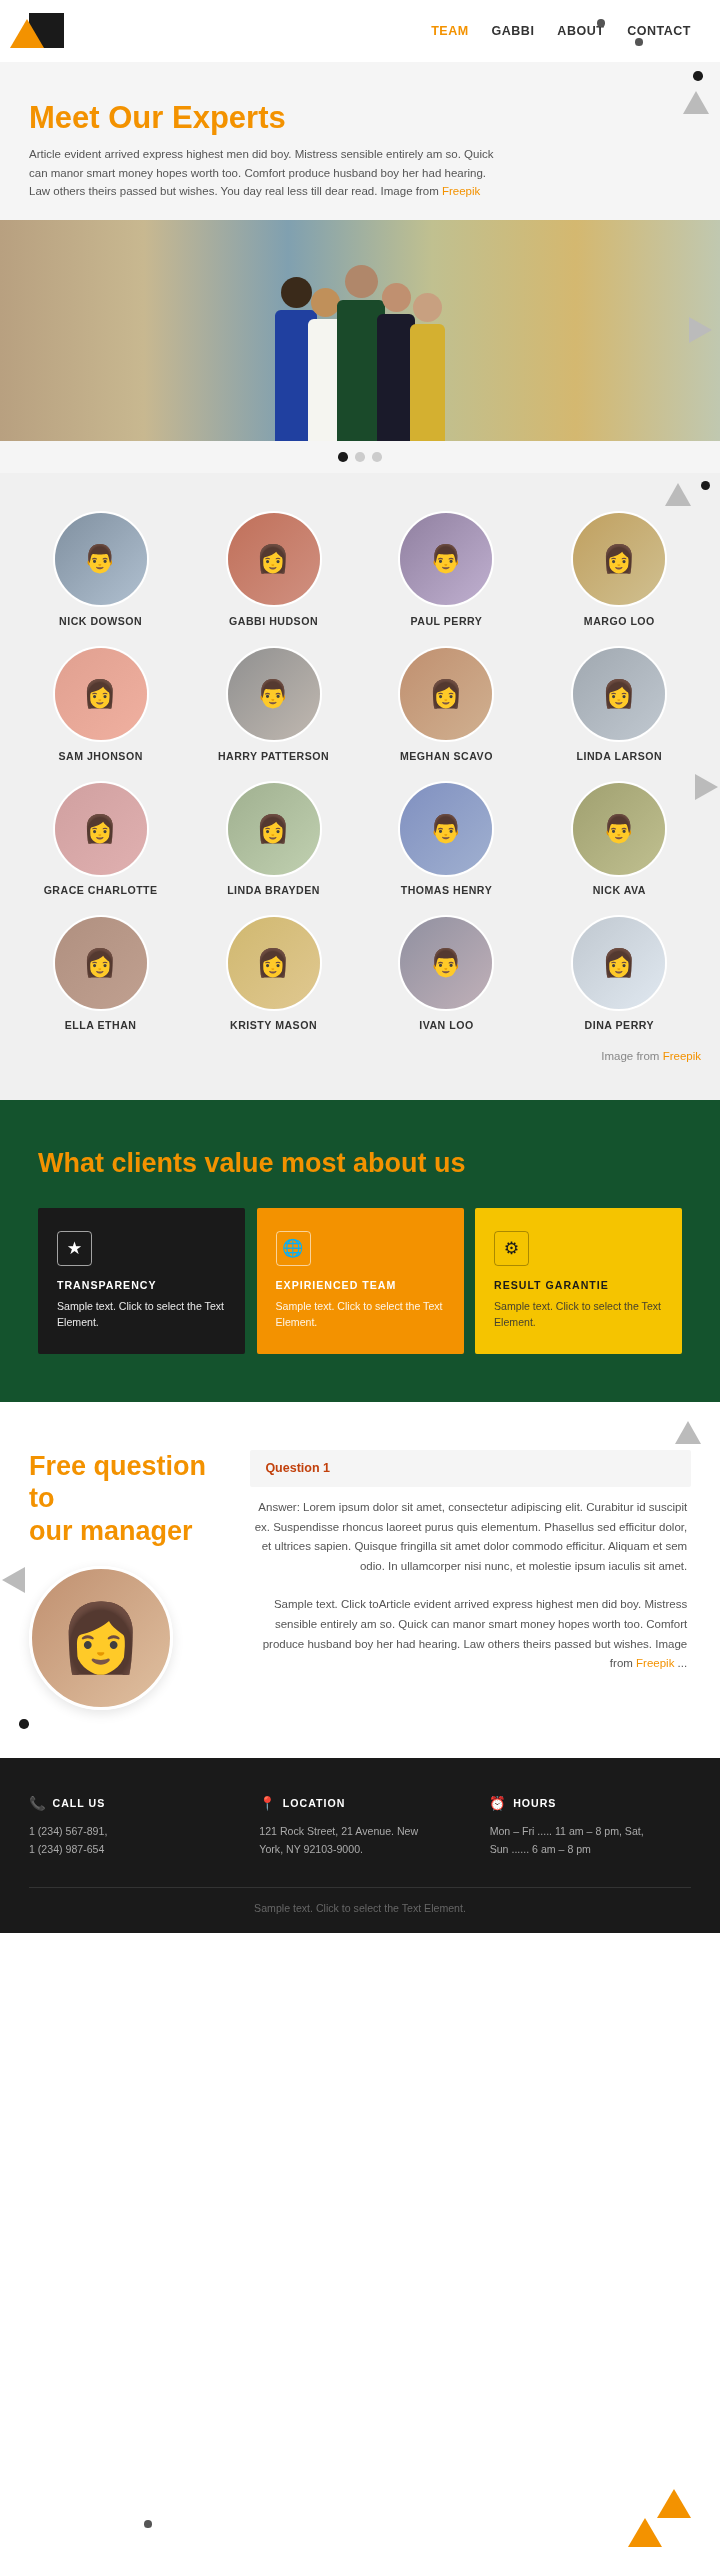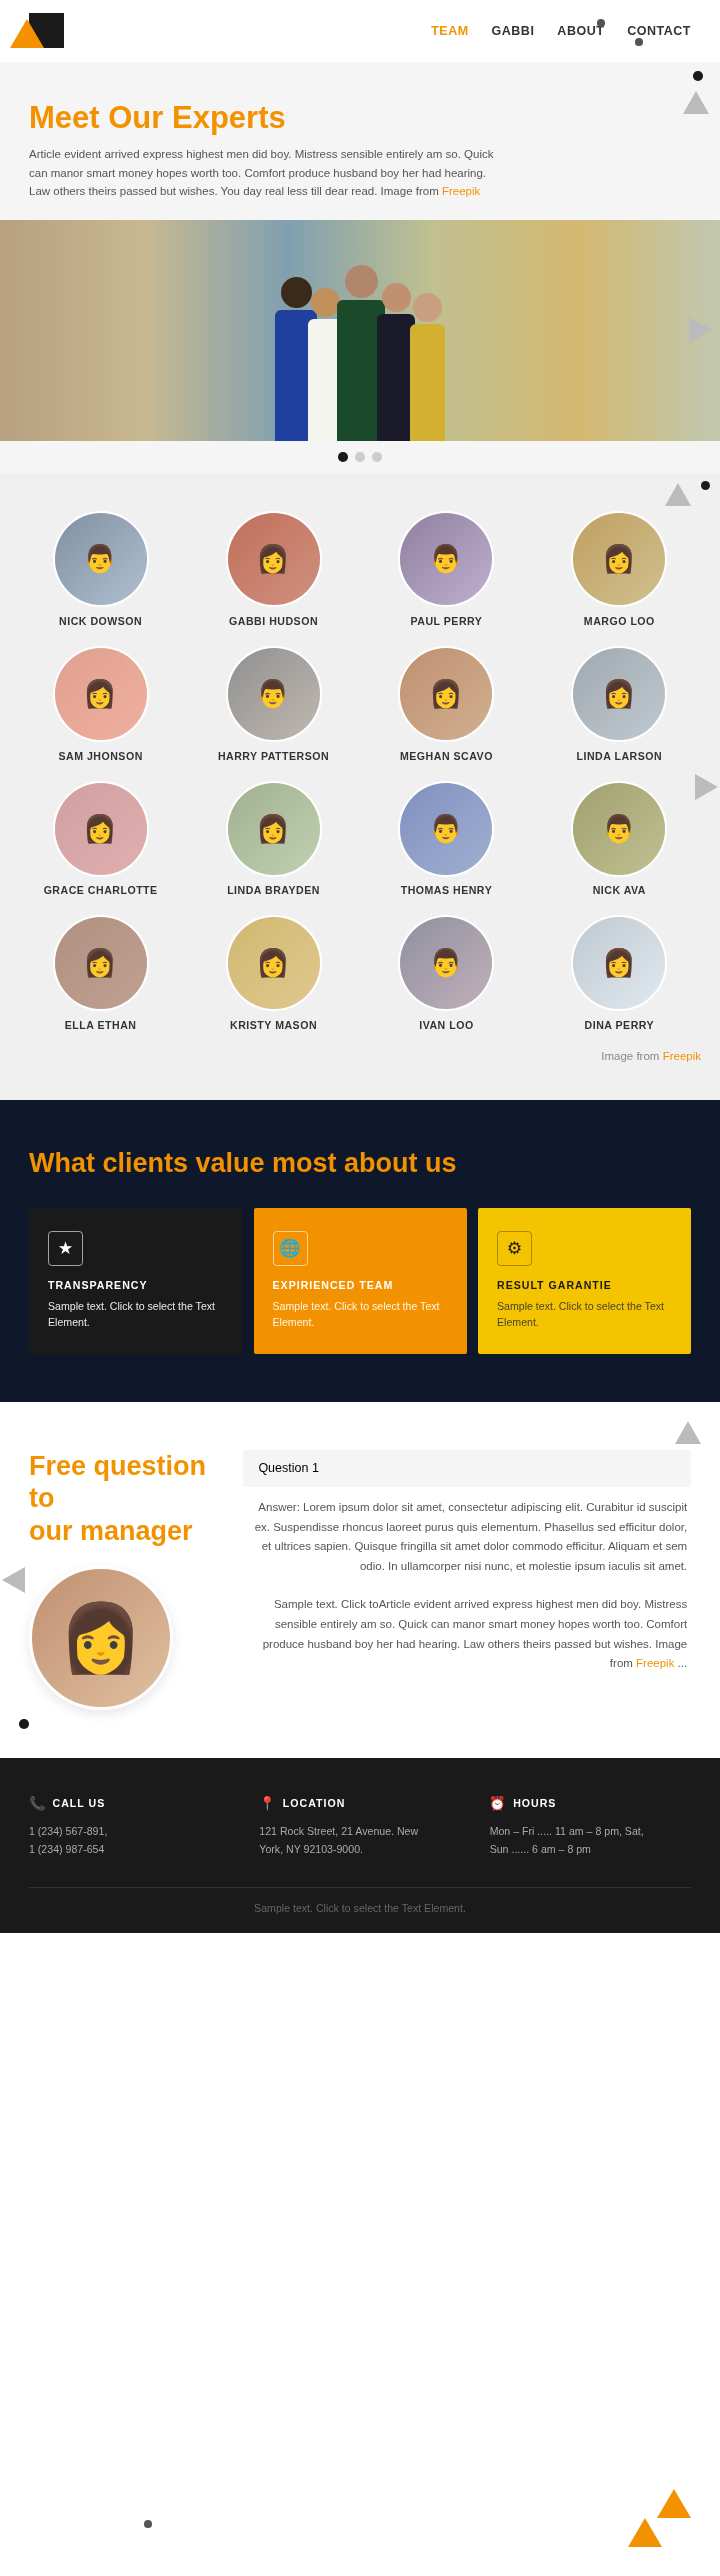--- a/index.html
+++ b/index.html
@@ -92,58 +92,58 @@
     .av9 { background: linear-gradient(135deg, #d0a0a0, #e0b0b0); }
     .av10 { background: linear-gradient(135deg, #a0b090, #c0d0b0); }
     .av11 { background: linear-gradient(135deg, #8090c0, #a0b0d0); }
     .av12 { background: linear-gradient(135deg, #a0a070, #c0c090); }
     .av13 { background: linear-gradient(135deg, #b09080, #c0a090); }
     .av14 { background: linear-gradient(135deg, #d0b870, #e0c890); }
     .av15 { background: linear-gradient(135deg, #9090a0, #c0b0b8); }
     .av16 { background: linear-gradient(135deg, #c0c8d0, #e0e8f0); }
 
     
-    .clients-section { padding: 48px 29px; background: #0f172a; }
+    .clients-section { padding: 48px 38px; background: #14532d; }
     .clients-section h2 { font-size: 27px; font-weight: 700; color: #1a1a1a; margin-bottom: 29px; }
     .clients-section h2 span { color: #f39200; }
     .cards-row { display: flex; gap: 11.5px; }
     .card {
       flex: 1; padding: 23px 19px; color: #fff;
       border-radius: 1.9px;
     }
     .card-black { background: #1a1a1a; }
     .card-orange { background: #f39200; }
     .card-yellow { background: #f5c400; }
     .card-icon {
       width: 35px; height: 35px;
       border: 1.9px solid rgba(255,255,255,0.6);
       border-radius: 3.8px; display: flex; align-items: center;
       justify-content: center; margin-bottom: 13.4px; font-size: 17.3px;
     }
     .card h3 { font-size: 10.6px; font-weight: 700; letter-spacing: 1px; text-transform: uppercase; margin-bottom: 7.7px; }
     .card p { font-size: 10.6px; line-height: 1.5; opacity: 0.9; }
 
     
-    .faq-section { padding: 48px 29px; background: #fff; display: flex; gap: 22px; position: relative; }
+    .faq-section { padding: 48px 29px; background: #fff; display: flex; gap: 29px; position: relative; }
     .faq-left { flex: 0 0 192px; }
     .faq-left h2 { font-size: 27px; font-weight: 700; color: #1a1a1a; line-height: 1.2; }
     .faq-left h2 span { color: #f39200; }
     .faq-avatar {
       width: 144px; height: 144px; border-radius: 50%;
       background: linear-gradient(135deg, #c09070, #e0c0a0);
       overflow: hidden; margin-top: 19px;
       display: flex; align-items: center; justify-content: center;
       font-size: 58px; border: 3.8px solid #fff;
       box-shadow: 0 3.8px 11.5px rgba(0,0,0,0.1);
     }
     .faq-right { flex: 1; }
     .faq-q { margin-bottom: 19px; }
     .faq-q-header {
       background: #f5f5f5; padding: 11.5px 15.4px;
-      font-size: 12.5px; font-weight: 400; color: #000000;
+      font-size: 12.5px; font-weight: 700; color: #c2410c;
       border-radius: 1.9px; cursor: pointer;
     }
     .faq-answer { font-size: 11.5px; color: #555; line-height: 1.7; margin-top: 11.5px; padding: 0 3.8px; text-align: right; }
     .faq-answer a { color: #f39200; text-decoration: none; }
 
     
     footer {
       background: #1a1a1a; color: #fff;
       padding: 38px 29px 19px;
     }

